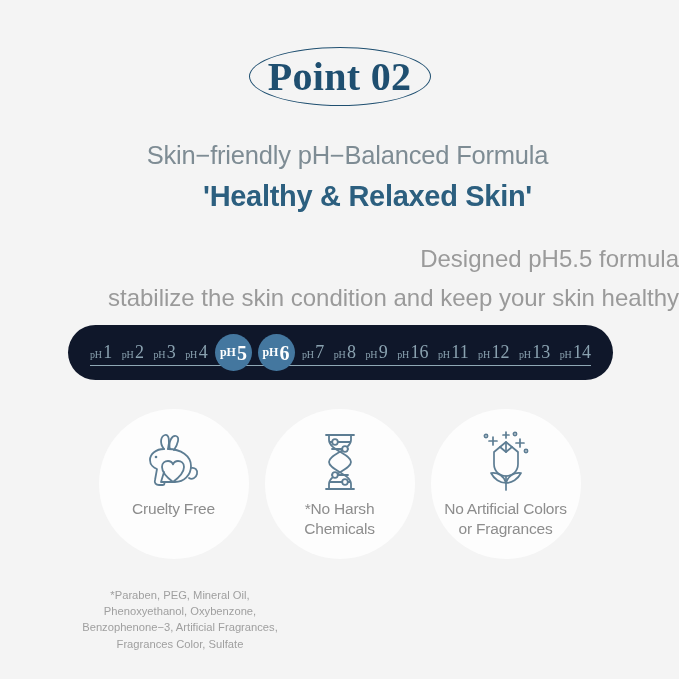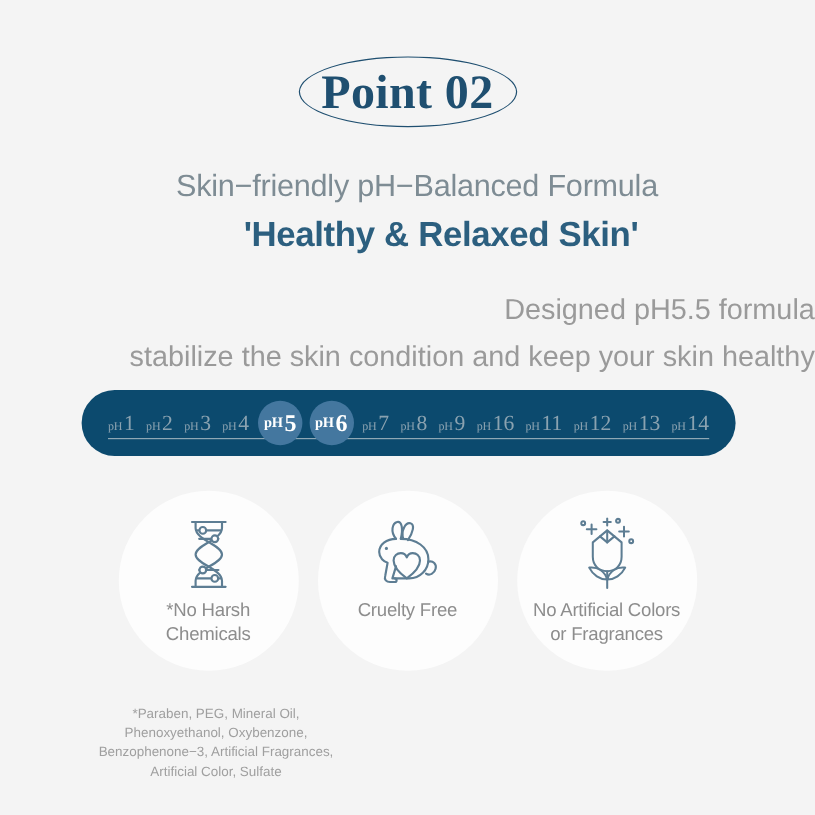--- a/index.html
+++ b/index.html
@@ -78,21 +78,21 @@
     line-height: 1.62;
   }
 
   
   #ph-scale {
     position: absolute;
     left: 68px;
     top: 325px;
     width: 545px;
     height: 55px;
-    background: #0c4a6e;
+    background: #0f172a;
     border-radius: 28px;
     text-decoration: underline;
   }
   #ph-scale .ph-line {
     position: absolute;
     left: 22px;
     right: 22px;
     top: 40px;
     height: 1.4px;
     background: #8fa8b5;
@@ -263,56 +263,56 @@
         <span class="ph-num">13</span>
       </div>
       <div class="ph-item">
         <span class="ph-pre">pH</span>
         <span class="ph-num">14</span>
       </div>
     </div>
 </div>
 
 <div id="features">
+    <div class="feature">
+      <div class="feature-icon">
+    <svg width="66" height="60" viewBox="0 0 66 60" fill="none" stroke="#5d7d93" stroke-width="1.8" stroke-linecap="round" stroke-linejoin="round">
+      <path d="M23 17 C18 11 20 4 24 3 C28 2 29 9 27 17"></path>
+      <path d="M29 17 C27 10 31 3 35 4 C39 5 37 12 33 18"></path>
+      <path d="M23 17 C15 17 9 22 9 28 C9 33 13 36 16 37 L14 48 C13 51 15 53 18 53 L22 53 C24 53 24 50 22 50 L20 50 L23 40"></path>
+      <path d="M27 17 C40 17 50 24 50 34 C50 43 43 50 34 50 L22 50"></path>
+      <path d="M50 36 C54 35 57 38 56 42 C55 46 51 48 48 46"></path>
+      <circle cx="15" cy="25" r="1.3" fill="#5d7d93" stroke="none"></circle>
+      <path d="M32 50 C24 44 21 39 21 35 C21 31 24 29 27 29 C29.5 29 31.3 30.6 32 32.4 C32.7 30.6 34.5 29 37 29 C40 29 43 31 43 35 C43 39 40 44 32 50 Z"></path>
+    </svg>
+      </div>
+      <div class="feature-label">
+        <div>Cruelty Free</div>
+      </div>
+    </div>
     <div class="feature">
       <div class="feature-icon">
     <svg width="54" height="60" viewBox="0 0 54 60" fill="none" stroke="#5d7d93" stroke-width="1.8" stroke-linecap="round">
       <path d="M16 3 V8 C16 18 38 22 38 30 C38 38 16 42 16 52 V57"></path>
       <path d="M38 3 V8 C38 18 16 22 16 30 C16 38 38 42 38 52 V57"></path>
       <line x1="13" y1="3" x2="41" y2="3"></line>
       <line x1="13" y1="57" x2="41" y2="57"></line>
       <line x1="17" y1="10" x2="37" y2="10"></line>
       <line x1="19" y1="17" x2="35" y2="17"></line>
       <line x1="19" y1="43" x2="35" y2="43"></line>
       <line x1="17" y1="50" x2="37" y2="50"></line>
       <circle cx="22" cy="10" r="2.8" fill="#fdfdfd"></circle>
       <circle cx="32" cy="17" r="2.8" fill="#fdfdfd"></circle>
       <circle cx="22" cy="43" r="2.8" fill="#fdfdfd"></circle>
       <circle cx="32" cy="50" r="2.8" fill="#fdfdfd"></circle>
     </svg>
       </div>
       <div class="feature-label">
         <div>*No Harsh</div>
         <div>Chemicals</div>
-      </div>
-    </div>
-    <div class="feature">
-      <div class="feature-icon">
-    <svg width="66" height="60" viewBox="0 0 66 60" fill="none" stroke="#5d7d93" stroke-width="1.8" stroke-linecap="round" stroke-linejoin="round">
-      <path d="M23 17 C18 11 20 4 24 3 C28 2 29 9 27 17"></path>
-      <path d="M29 17 C27 10 31 3 35 4 C39 5 37 12 33 18"></path>
-      <path d="M23 17 C15 17 9 22 9 28 C9 33 13 36 16 37 L14 48 C13 51 15 53 18 53 L22 53 C24 53 24 50 22 50 L20 50 L23 40"></path>
-      <path d="M27 17 C40 17 50 24 50 34 C50 43 43 50 34 50 L22 50"></path>
-      <path d="M50 36 C54 35 57 38 56 42 C55 46 51 48 48 46"></path>
-      <circle cx="15" cy="25" r="1.3" fill="#5d7d93" stroke="none"></circle>
-      <path d="M32 50 C24 44 21 39 21 35 C21 31 24 29 27 29 C29.5 29 31.3 30.6 32 32.4 C32.7 30.6 34.5 29 37 29 C40 29 43 31 43 35 C43 39 40 44 32 50 Z"></path>
-    </svg>
-      </div>
-      <div class="feature-label">
-        <div>Cruelty Free</div>
       </div>
     </div>
     <div class="feature">
       <div class="feature-icon">
     <svg width="60" height="62" viewBox="0 0 60 62" fill="none" stroke="#5d7d93" stroke-width="1.7" stroke-linecap="round" stroke-linejoin="round">
       <path d="M30 21 L24 16 L18 21 L18 33 C18 40 23 45 30 45 C37 45 42 40 42 33 L42 21 L36 16 L30 21 Z"></path>
       <path d="M24 16 L30 11 L36 16"></path>
       <path d="M30 11 L30 21"></path>
       <path d="M30 45 L30 59"></path>
       <path d="M30 52 C24 52 18 48 15 42 C22 41 28 45 30 52 Z"></path>
@@ -329,14 +329,14 @@
         <div>No Artificial Colors</div>
         <div>or Fragrances</div>
       </div>
     </div>
   </div>
 
 <div id="footnote">
   <div>*Paraben, PEG, Mineral Oil,</div>
   <div>Phenoxyethanol, Oxybenzone,</div>
   <div>Benzophenone−3, Artificial Fragrances,</div>
-  <div>Artificial Color, Sulfate</div>
+  <div>Fragrances Color, Sulfate</div>
 </div>
 
 </body></html>

